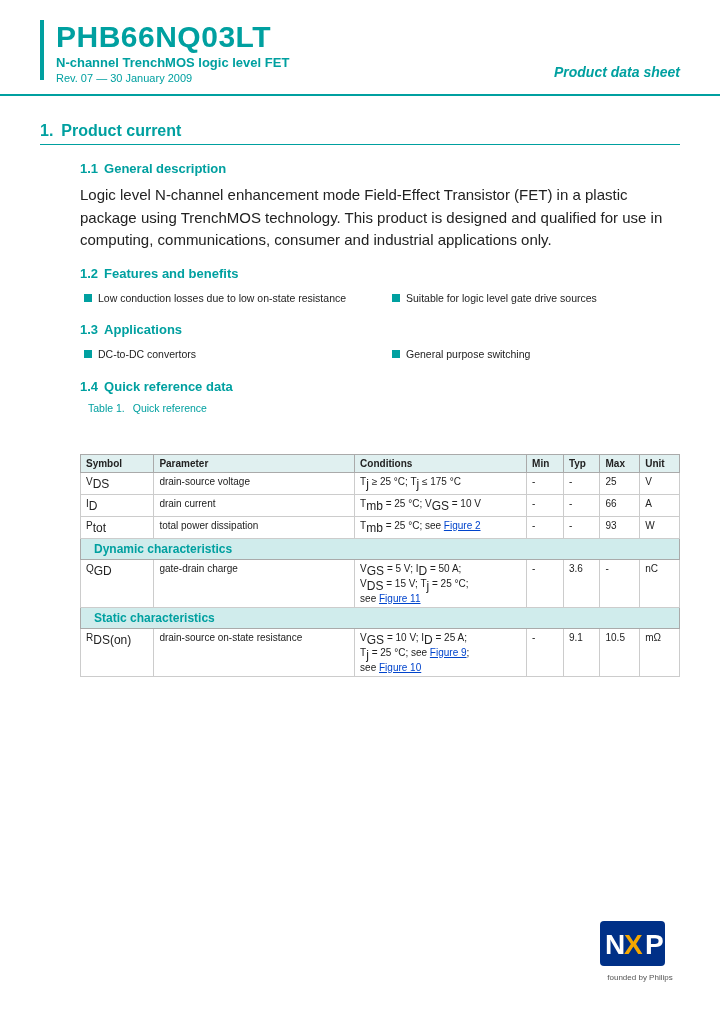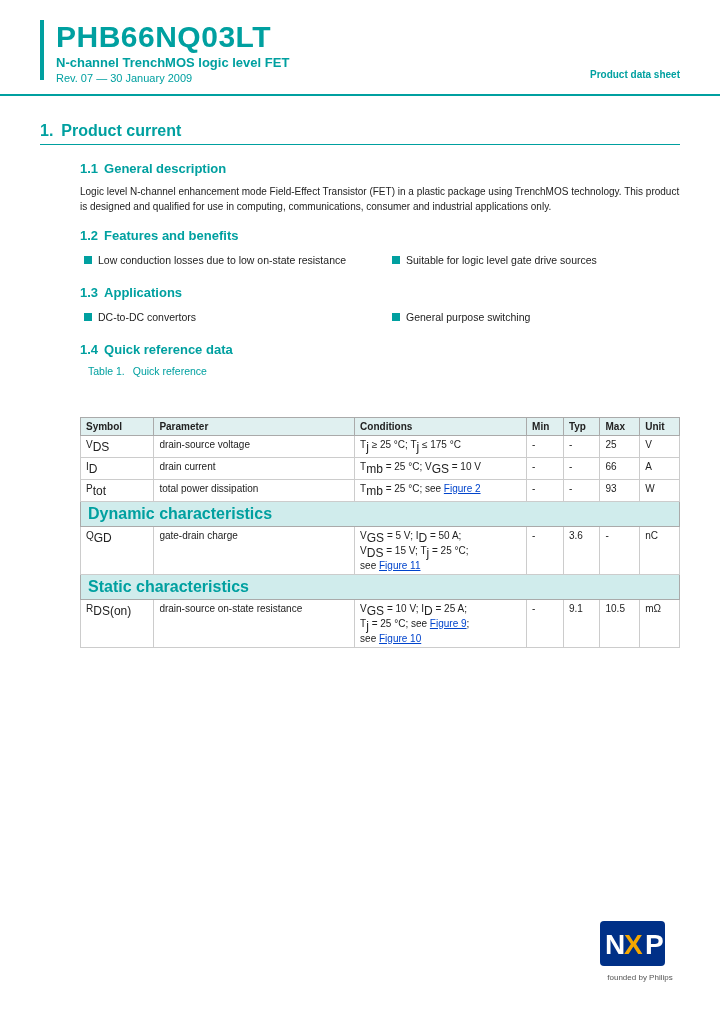--- a/index.html
+++ b/index.html
@@ -49,24 +49,25 @@
       color: #00a0a0;
       font-weight: bold;
       margin-top: 2px;
     }
     .product-rev {
       font-size: 11px;
       color: #00a0a0;
       margin-top: 2px;
     }
     .header-right {
-      font-size: 10px;
+      font-size: 14px;
       color: #00a0a0;
       font-weight: bold;
       padding-bottom: 4px;
+      font-style: italic;
     }
     
     .main-content {
       padding: 16px 40px 40px 40px;
     }
     .section-title {
       font-size: 16px;
       font-weight: bold;
       color: #00a0a0;
       border-bottom: 1px solid #00a0a0;
@@ -84,21 +85,21 @@
     .subsection-title {
       font-size: 13px;
       font-weight: bold;
       color: #00a0a0;
       margin-bottom: 8px;
     }
     .subsection-number {
       margin-right: 6px;
     }
     .description-text {
-      font-size: 10px;
+      font-size: 15px;
       color: #222;
       line-height: 1.5;
       margin-bottom: 8px;
     }
     
     .features-grid {
       display: grid;
       grid-template-columns: 1fr 1fr;
       gap: 4px 20px;
       margin-left: 4px;
@@ -149,22 +150,22 @@
       border: 1px solid #ccc;
       padding: 3px 5px;
       vertical-align: top;
       font-size: 10px;
     }
     table.data-table tr.section-row td {
       background: #d0ecec;
       font-weight: bold;
       color: #00a0a0;
       border: 1px solid #aaa;
-      padding: 3px 7px;
-      font-size: 16px;
+      padding: 3px 13px;
+      font-size: 12px;
     }
     .link-text {
       color: #0044cc;
       text-decoration: underline;
       cursor: pointer;
     }
     .sub-text {
       font-size: 12px;
       vertical-align: sub;
     }

